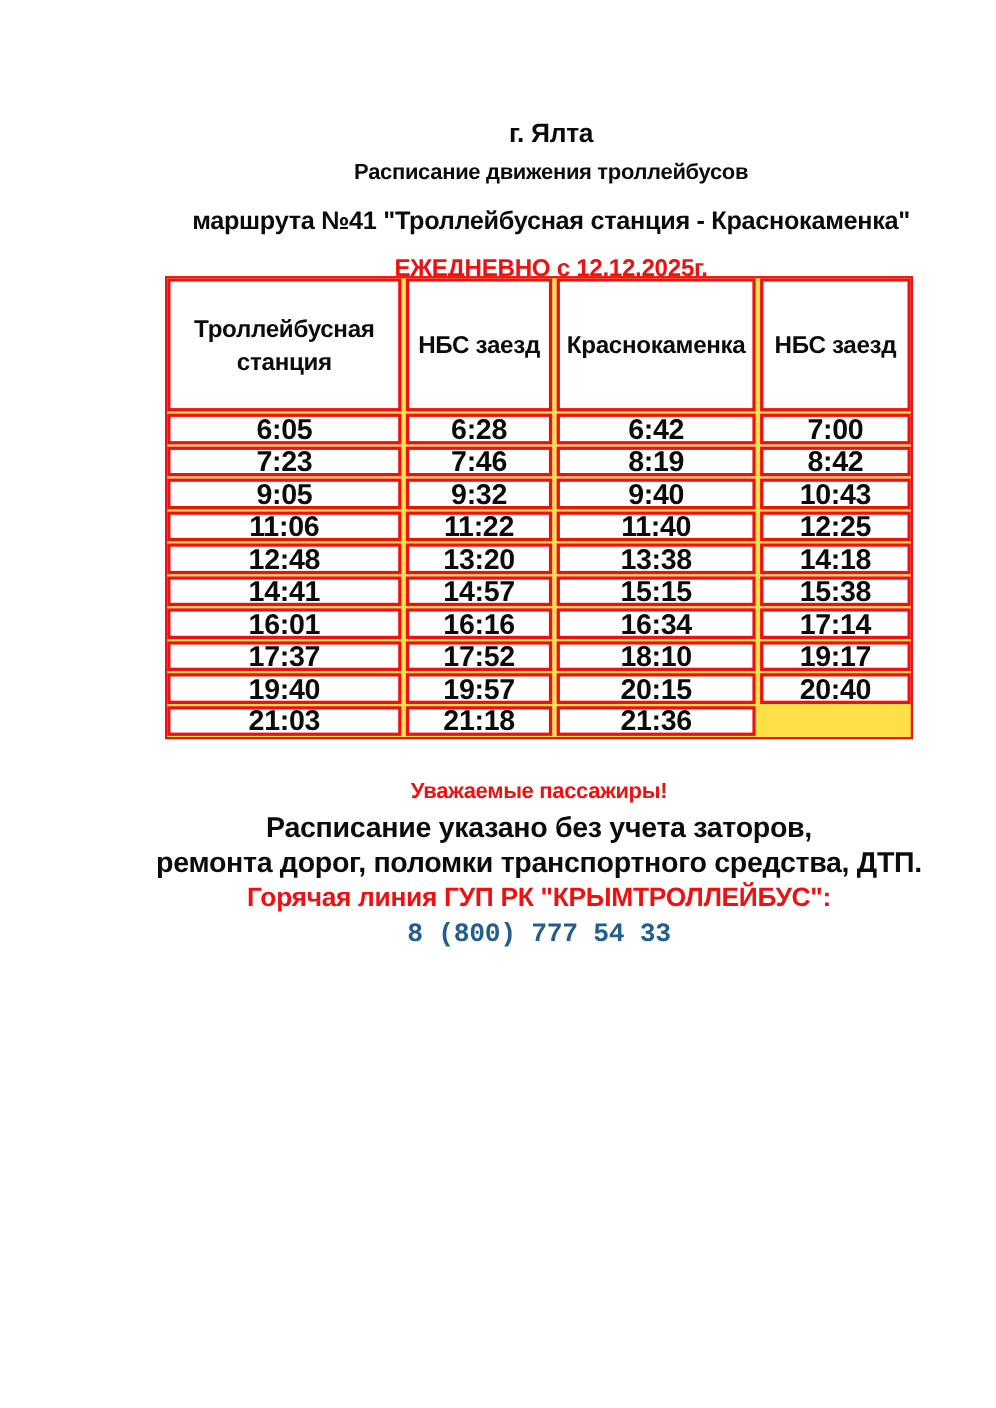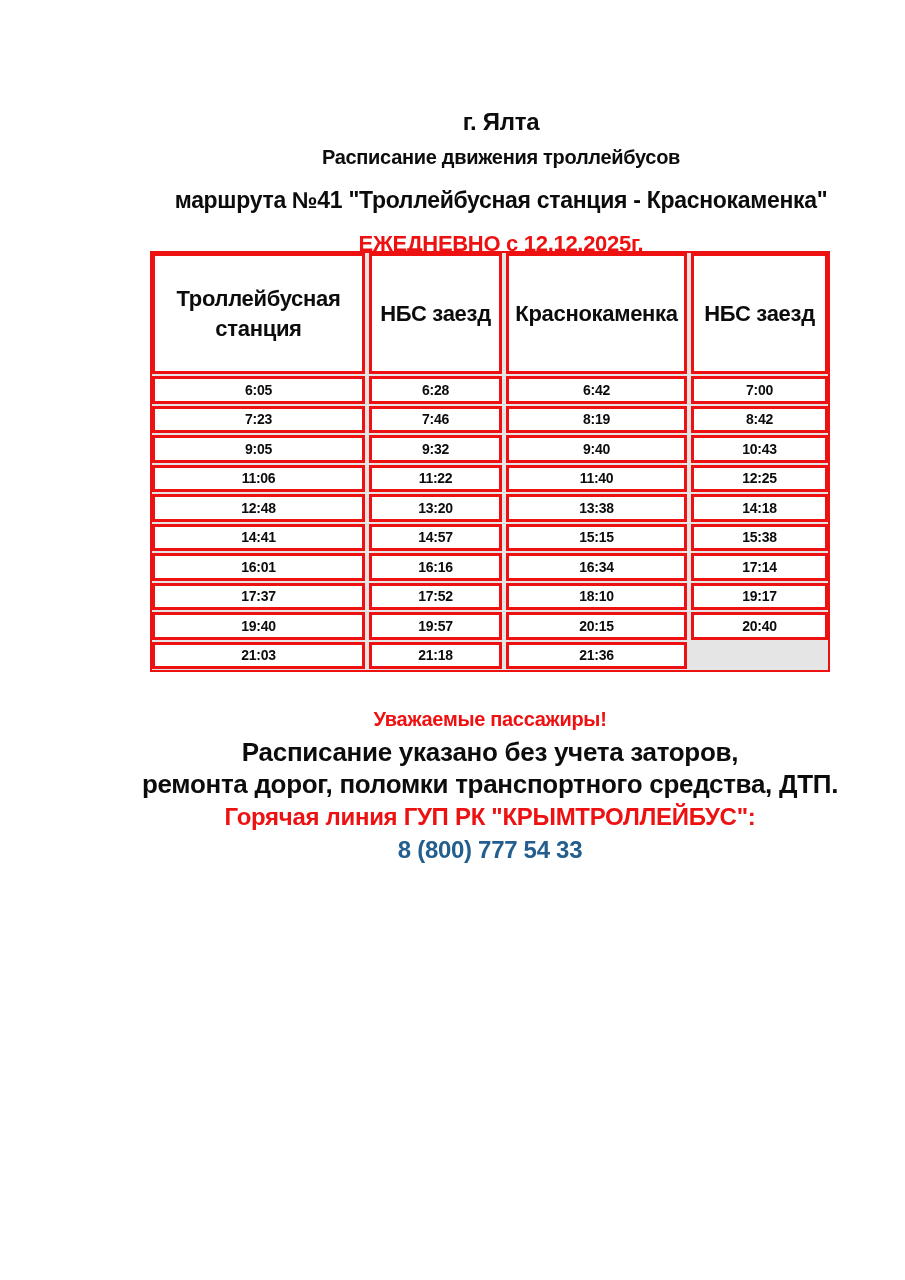--- a/index.html
+++ b/index.html
@@ -42,47 +42,47 @@
     top: 251px;
     width: 680px;
     height: 421px;
     display: grid;
     grid-template-columns: 213px 133px 181px 137px;
     grid-template-rows: 121px;
     grid-auto-rows: 27.5px;
     column-gap: 4px;
     row-gap: 2px;
     border: 2px solid var(--red);
-    background: #e5e5e5;
+    background: #fde047;
   }
   .cell {
     border: 3px solid var(--red);
     background: #ffffff;
     display: flex;
     align-items: center;
     justify-content: center;
     text-align: center;
     letter-spacing: -0.3px;
   }
   .cell.head { font-size: 22px; line-height: 1.35; padding: 2px; }
-  .cell.time { font-size: 14px; line-height: 1; padding-bottom: 0; }
+  .cell.time { font-size: 26px; line-height: 1; padding-bottom: 0; }
 
   
   .notice {
     position: absolute;
     left: 75px;
     top: 706px;
     width: 830px;
     text-align: center;
     letter-spacing: -0.3px;
   }
   .notice .n-head  { font-size: 20px; line-height: 26px; margin: 0 0 8px 0; color: var(--red); }
   .notice .n-line  { font-size: 26px; line-height: 25px; margin: 0 0 7px 0; }
   .notice .n-hot   { font-size: 24px; line-height: 26px; margin: 0 0 7px 0; color: var(--red); white-space: nowrap; }
-  .notice .n-phone { font-size: 24px; line-height: 26px; margin: 0; color: var(--blue); }
+  .notice .n-phone { font-size: 24px; line-height: 26px; margin: 0; color: var(--blue); font-family: Liberation Mono, monospace; }
 </style>
 </head>
 <body>
 
 <div class="page">
 
   <div class="doc-header">
     <div class="city">г. Ялта</div>
     <div class="title">Расписание движения троллейбусов</div>
     <div class="route">маршрута №41 "Троллейбусная станция - Краснокаменка"</div>

